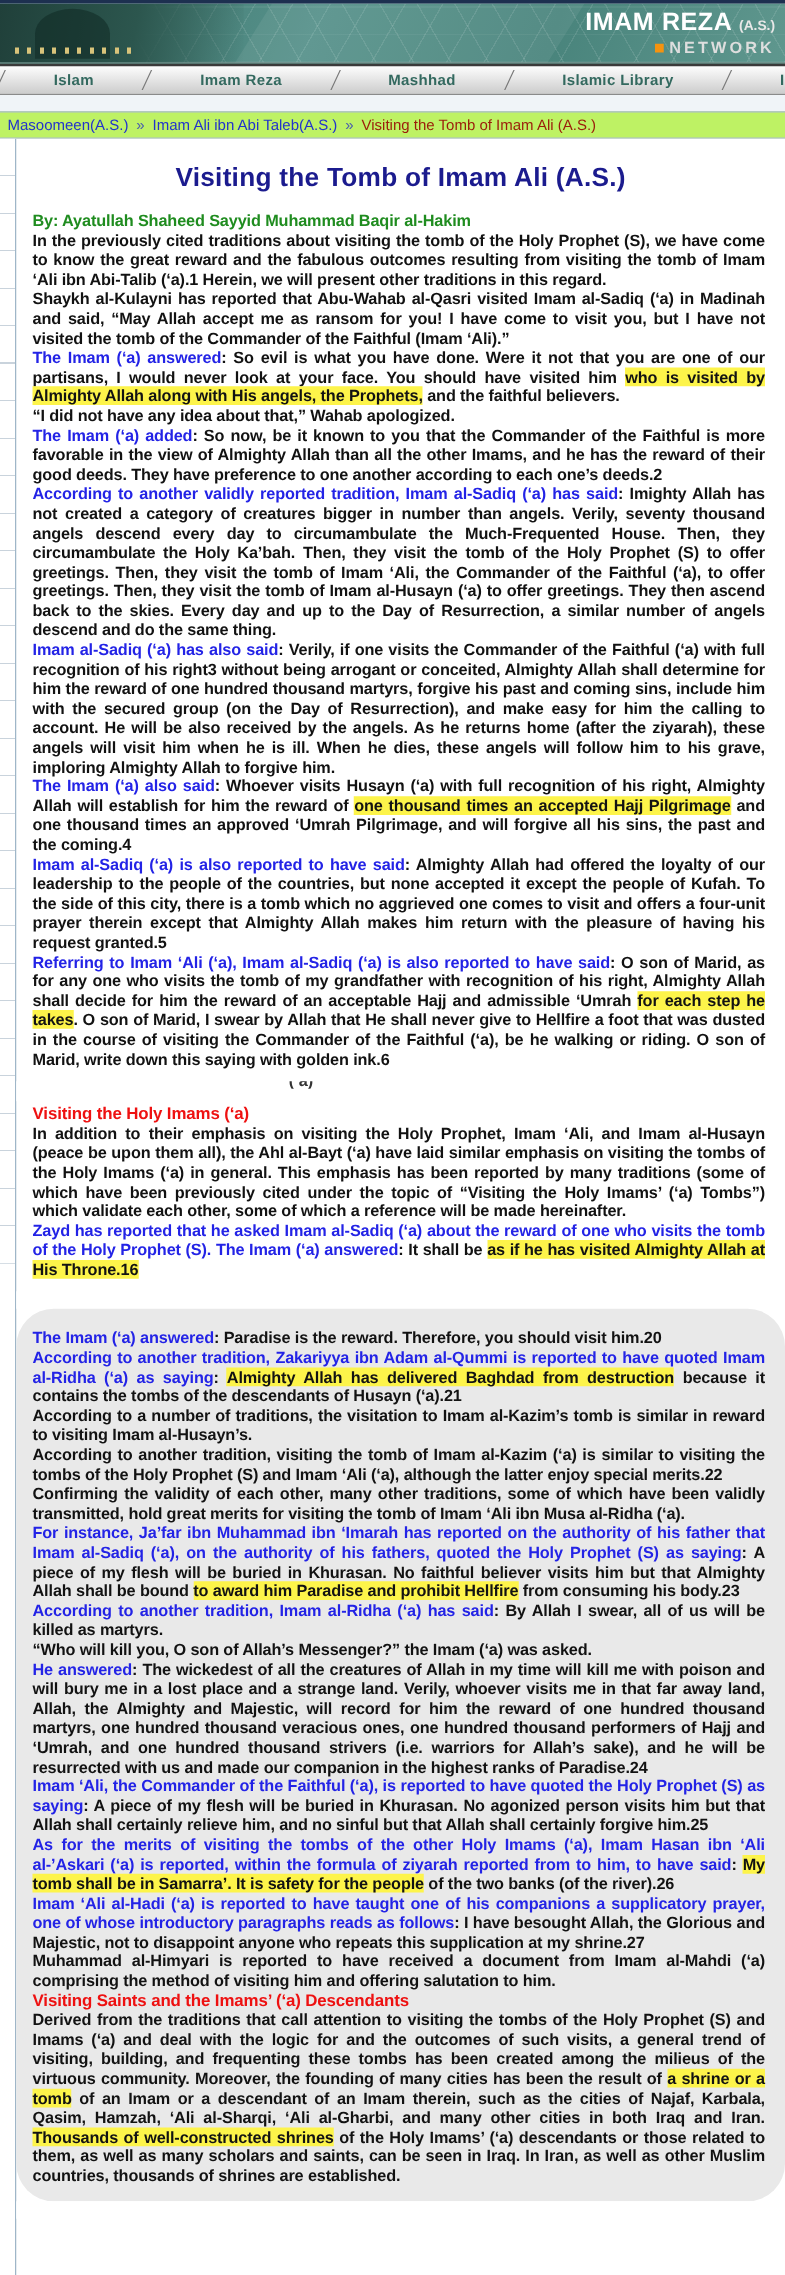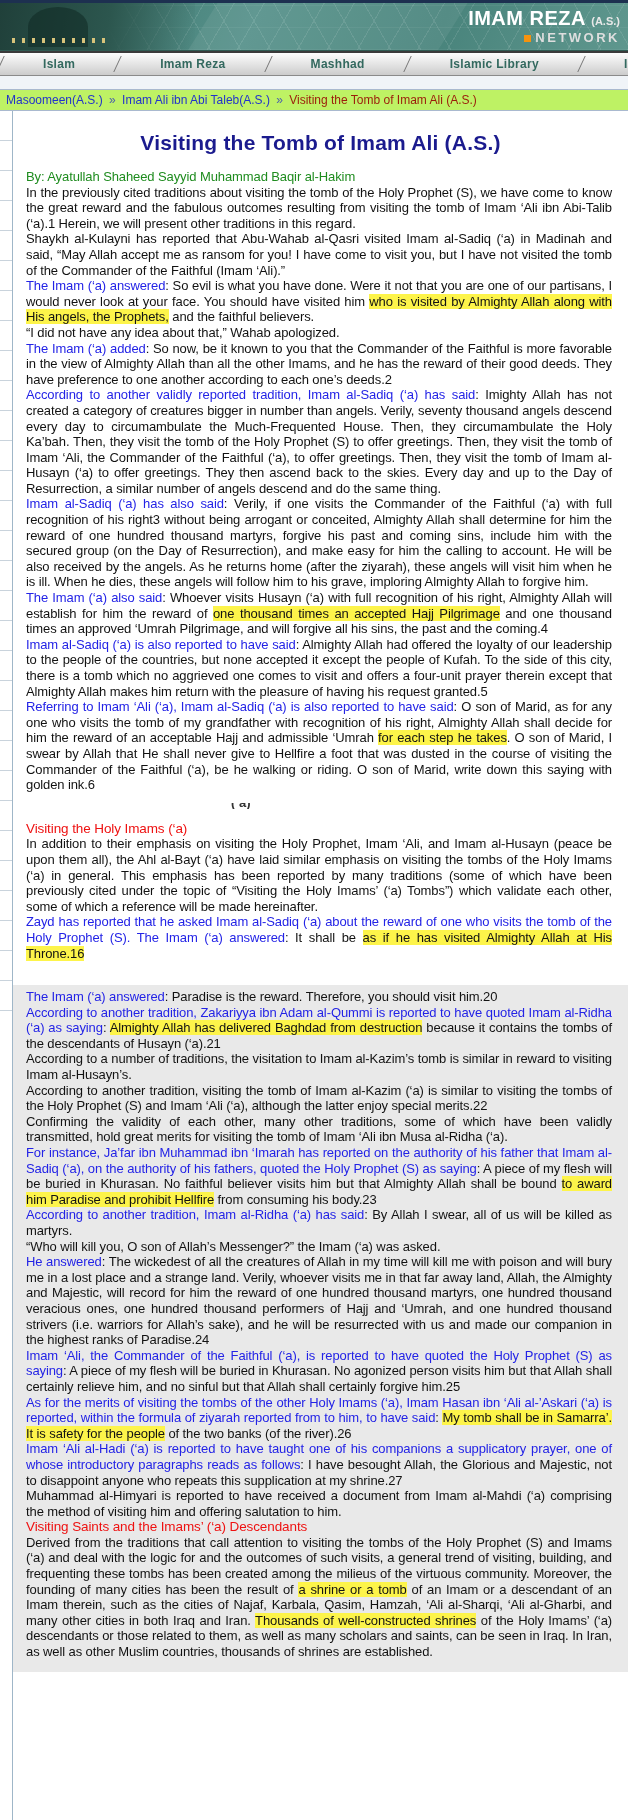--- a/index.html
+++ b/index.html
@@ -57,22 +57,22 @@
     flex:0 0 12px; border-right:1px solid #9fb6c8;
     background-image:repeating-linear-gradient(#ffffff 0 29px, #c9d3dc 29px 30px);
     background-size:12px 900px; background-repeat:no-repeat; background-color:#fff;
   }
   .main{flex:1; min-width:0;}
   .page-title{
     font-size:21px; font-weight:bold; color:var(--navy,#1b1b8e);
     text-align:center; margin:20px 8px 12px 8px; letter-spacing:.2px;
   }
   .sec{padding:2px 16px 10px 13px;}
-  .sec-more{background:#e9e9e9; padding-top:4px; padding-bottom:12px;}
-  .article-p{margin:0; font-size:13px; line-height:15.6px; font-weight:normal;
+  .sec-more{background:#e9e9e9; padding-top:15px; padding-bottom:12px;border-radius:30px;}
+  .article-p{margin:0; font-size:13px; line-height:15.6px; font-weight:bold;
     text-align:justify; color:#121212; letter-spacing:-.1px;}
   .run-p{}
   .run-l{color:var(--lead,#2323e6);}
   .run-h{background:var(--hl,#fdf44a);}
   .run-g{color:var(--green,#1f8c1f);}
   .run-r{color:var(--red,#ee1111); font-size:13.5px;}
   .divider{height:16px; position:relative; background:#fff;}
   .divider .frag{
     position:absolute; left:218px; top:0; height:6px; overflow:hidden;
     font-size:13px; font-weight:bold; color:#333;

